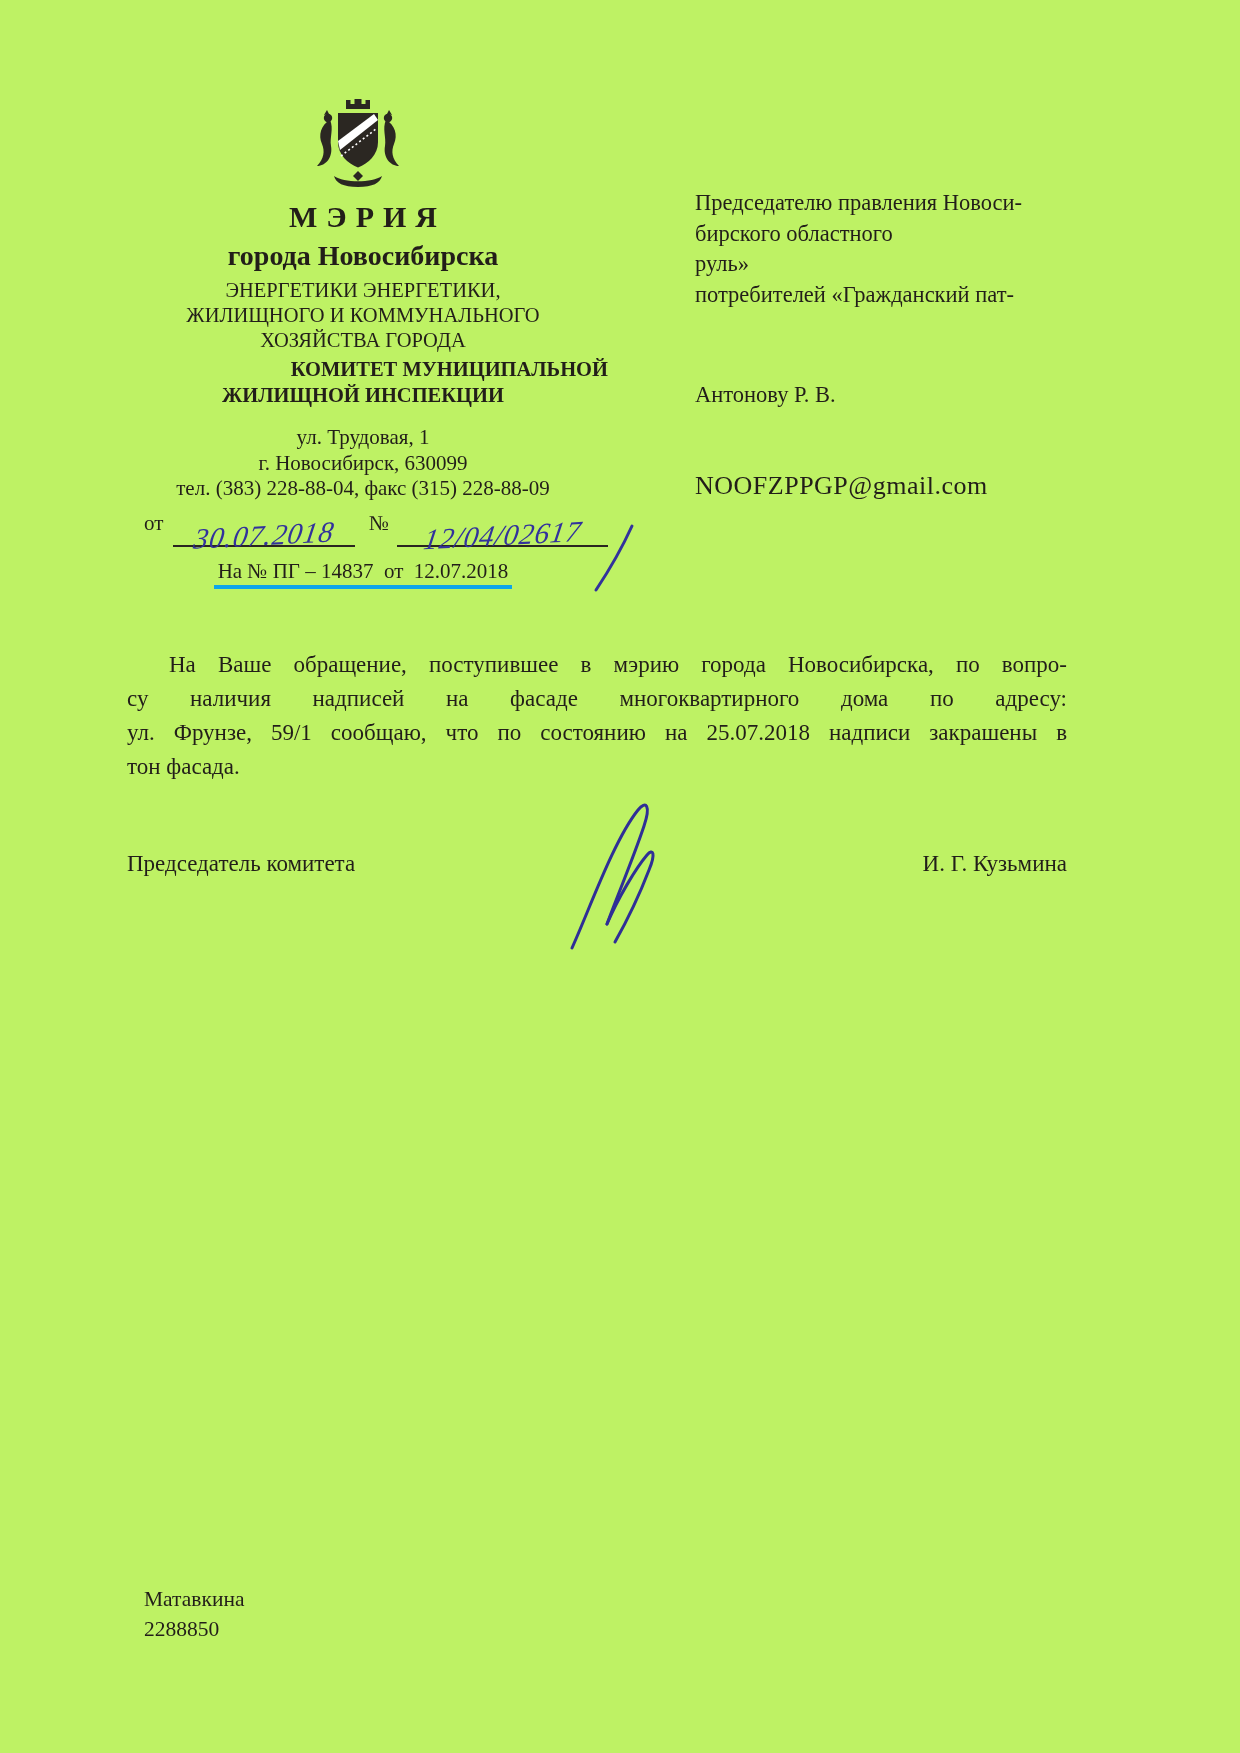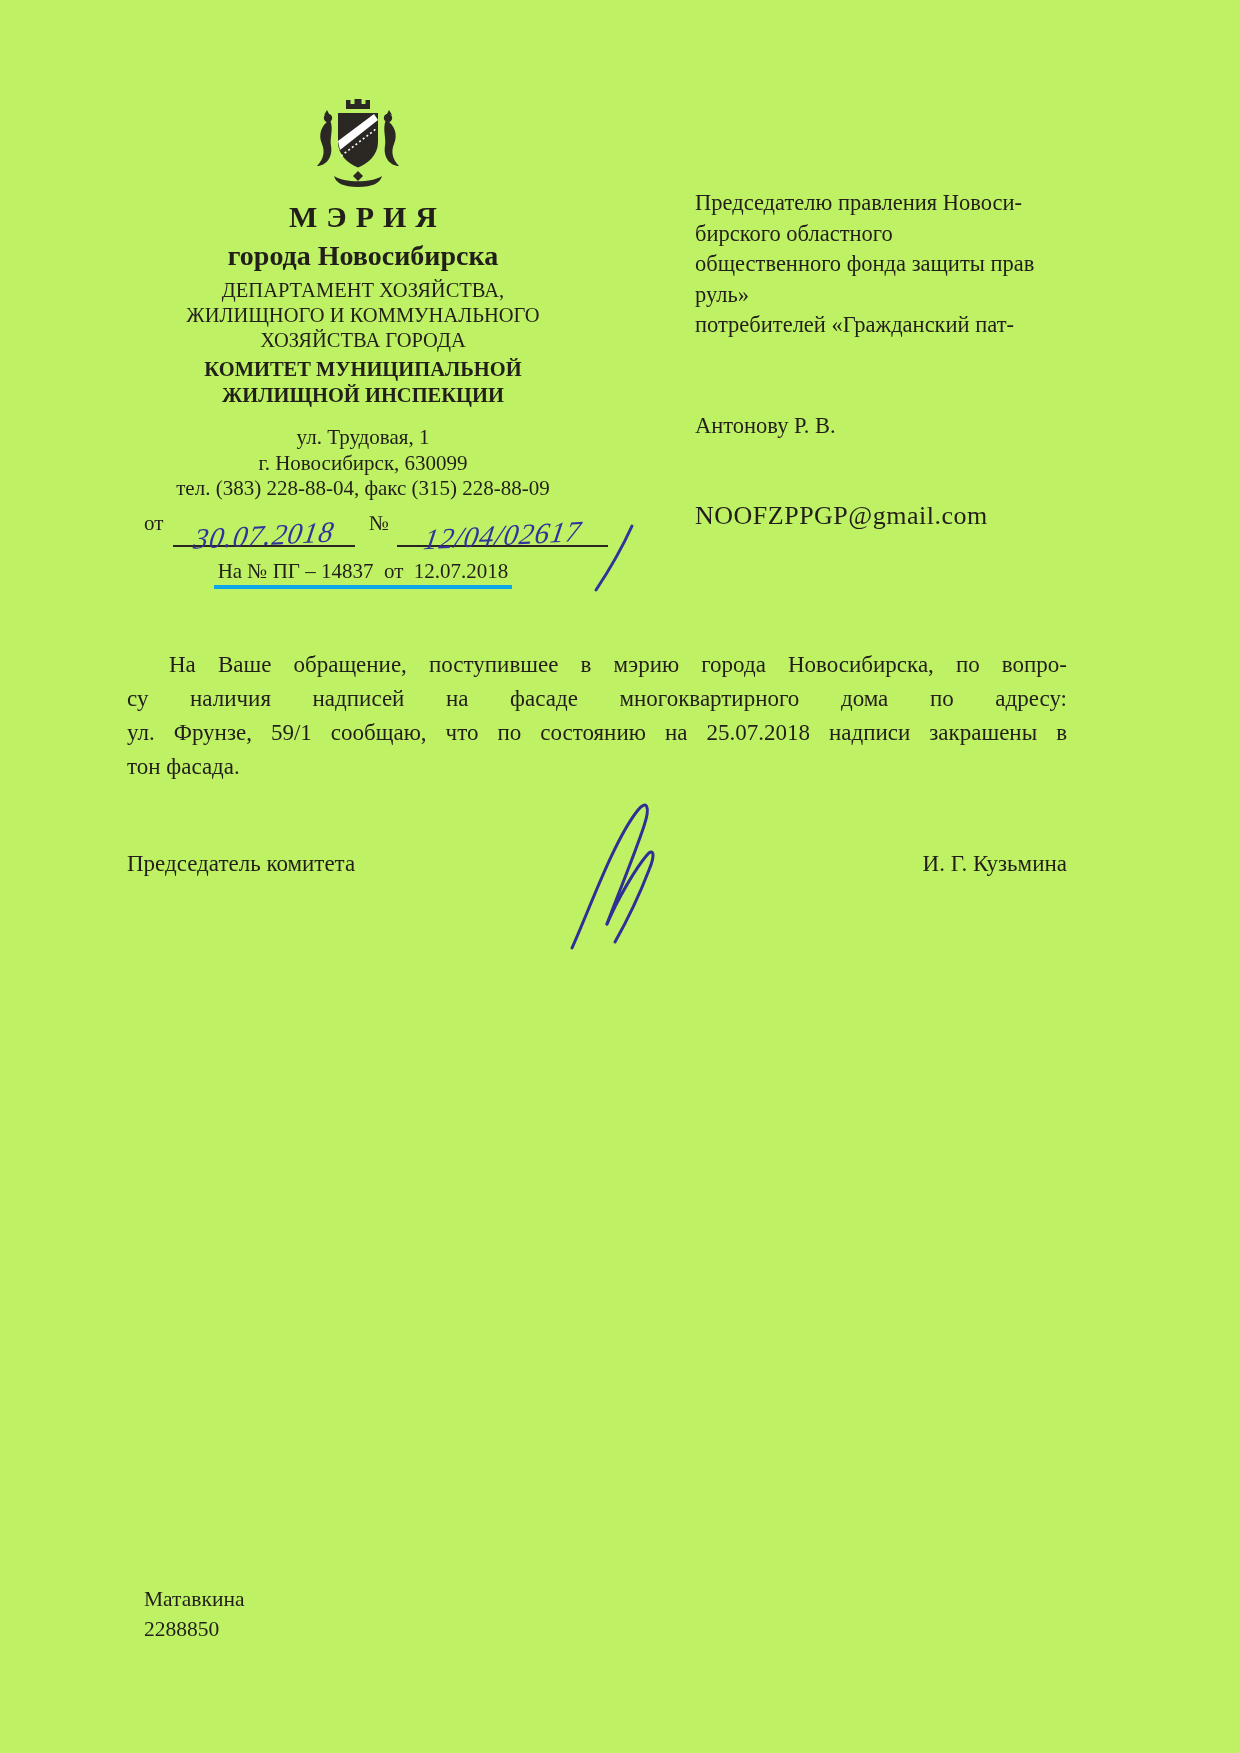--- a/index.html
+++ b/index.html
@@ -14,21 +14,21 @@
   }
   
   .emblem{position:absolute;left:312px;top:96px;width:92px;height:96px;}
   
   .org-block{position:absolute;left:118px;top:200px;width:490px;text-align:center;}
   .org-title{font-size:30px;font-weight:bold;letter-spacing:9px;padding-left:9px;}
   .org-subtitle{font-size:28px;font-weight:bold;margin-top:6px;}
   .dept-line{font-size:20.5px;line-height:25px;}
   .dept-first{margin-top:6px;}
   .committee-line{font-size:20.5px;font-weight:bold;line-height:26px;}
-  .committee-first{margin-top:3px;}
+  .committee-first{margin-top:3px;text-align:right;}
   .addr-line{font-size:21px;line-height:25.5px;}
   .addr-first{margin-top:17px;}
   .date-row{
     margin-top:9px;display:flex;align-items:flex-start;justify-content:center;
     padding-left:26px;font-size:21px;
   }
   .blank{
     display:inline-flex;justify-content:center;align-items:flex-end;
     border-bottom:2px solid #2a2520;height:34px;
   }
@@ -88,21 +88,21 @@
       </g>
 
       <path d="M26,45 L62,18 L66,24 L28,54 Z" fill="#ffffff"></path>
       <line x1="29" y1="60" x2="64" y2="33" stroke="#ffffff" stroke-width="1.6" stroke-dasharray="2,2.6"></line>
     </svg>
   </div>
 
   <div class="org-block">
     <div class="org-title">МЭРИЯ</div>
     <div class="org-subtitle">города Новосибирска</div>
-    <div class="dept-line dept-first">ДЕПАРТАМЕНТ ХОЗЯЙСТВА,</div>
+    <div class="dept-line dept-first">ЭНЕРГЕТИКИ ЭНЕРГЕТИКИ,</div>
     <div class="dept-line">ЖИЛИЩНОГО И КОММУНАЛЬНОГО</div>
     <div class="dept-line">ХОЗЯЙСТВА ГОРОДА</div>
     <div class="committee-line committee-first">КОМИТЕТ МУНИЦИПАЛЬНОЙ</div>
     <div class="committee-line">ЖИЛИЩНОЙ ИНСПЕКЦИИ</div>
     <div class="addr-line addr-first">ул. Трудовая, 1</div>
     <div class="addr-line">г. Новосибирск, 630099</div>
     <div class="addr-line">тел. (383) 228-88-04, факс (315) 228-88-09</div>
 
     <div class="date-row">
       <span class="field-label">от</span>
@@ -120,21 +120,20 @@
     </div>
   </div>
 
   <svg class="pen-tail" viewBox="0 0 44 72">
     <path d="M40,4 C30,26 16,50 4,68" stroke="#32329c" stroke-width="3" fill="none" stroke-linecap="round"></path>
   </svg>
 
   <div class="addressee">
     <div>Председателю правления Новоси-</div>
     <div>бирского  областного</div>
-    <div>общественного фонда защиты прав</div>
     <div>руль»</div>
     <div>потребителей «Гражданский пат-</div>
     <div class="addressee-name">Антонову Р. В.</div>
     <div class="addressee-email">NOOFZPPGP@gmail.com</div>
   </div>
 
   <div class="body-text">
     <div class="body-line body-line-indent">На Ваше обращение, поступившее в мэрию города Новосибирска, по вопро-</div>
     <div class="body-line">су наличия надписей на фасаде многоквартирного дома по адресу:</div>
     <div class="body-line">ул. Фрунзе, 59/1 сообщаю, что по состоянию на 25.07.2018 надписи закрашены в</div>

